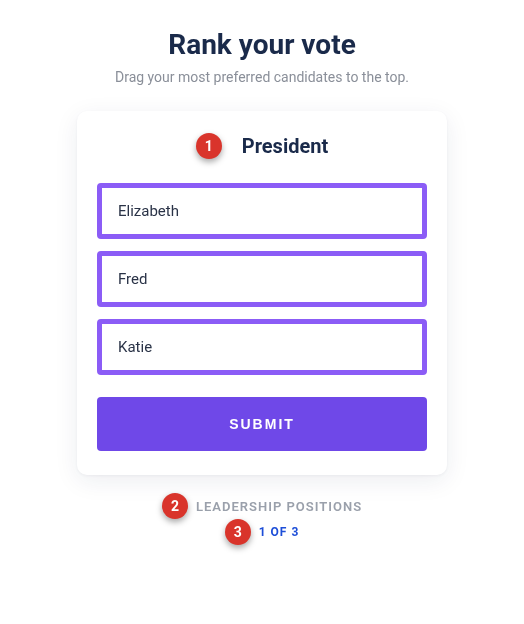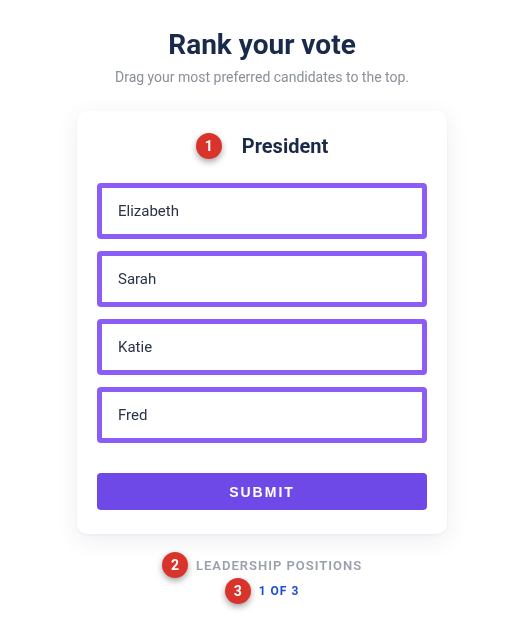--- a/index.html
+++ b/index.html
@@ -74,22 +74,22 @@
     border: 5px solid #8b5cf6;
     border-radius: 4px;
     padding: 14px 16px;
     font-size: 15px;
     color: #2a3347;
     background: #fff;
     cursor: grab;
     user-select: none;
   }
   .submit-btn {
-    margin-top: 30px;
-    height: 37px;
+    margin-top: 22px;
+    height: 54px;
     background: #6f48e8;
     color: #fff;
     border: none;
     border-radius: 4px;
     font-size: 14px;
     font-weight: 700;
     letter-spacing: 2px;
     cursor: pointer;
   }
   .footer {
@@ -130,23 +130,22 @@
   <p class="subtitle">Drag your most preferred candidates to the top.</p>
 
   <div class="card">
     <div class="card-title-row">
       <span class="badge">1</span>
       <span class="card-title">President</span>
     </div>
 
     <div class="candidate-list">
       <div class="candidate-item">Elizabeth</div>
-      <div class="candidate-item">Sarah</div>
+      <div class="candidate-item">Fred</div>
       <div class="candidate-item">Katie</div>
-      <div class="candidate-item">Fred</div>
     </div>
 
     <button class="submit-btn">SUBMIT</button>
   </div>
 
   <div class="footer">
     <div class="footer-row">
       <span class="badge">2</span>
       <span class="footer-label">LEADERSHIP POSITIONS</span>
     </div>

